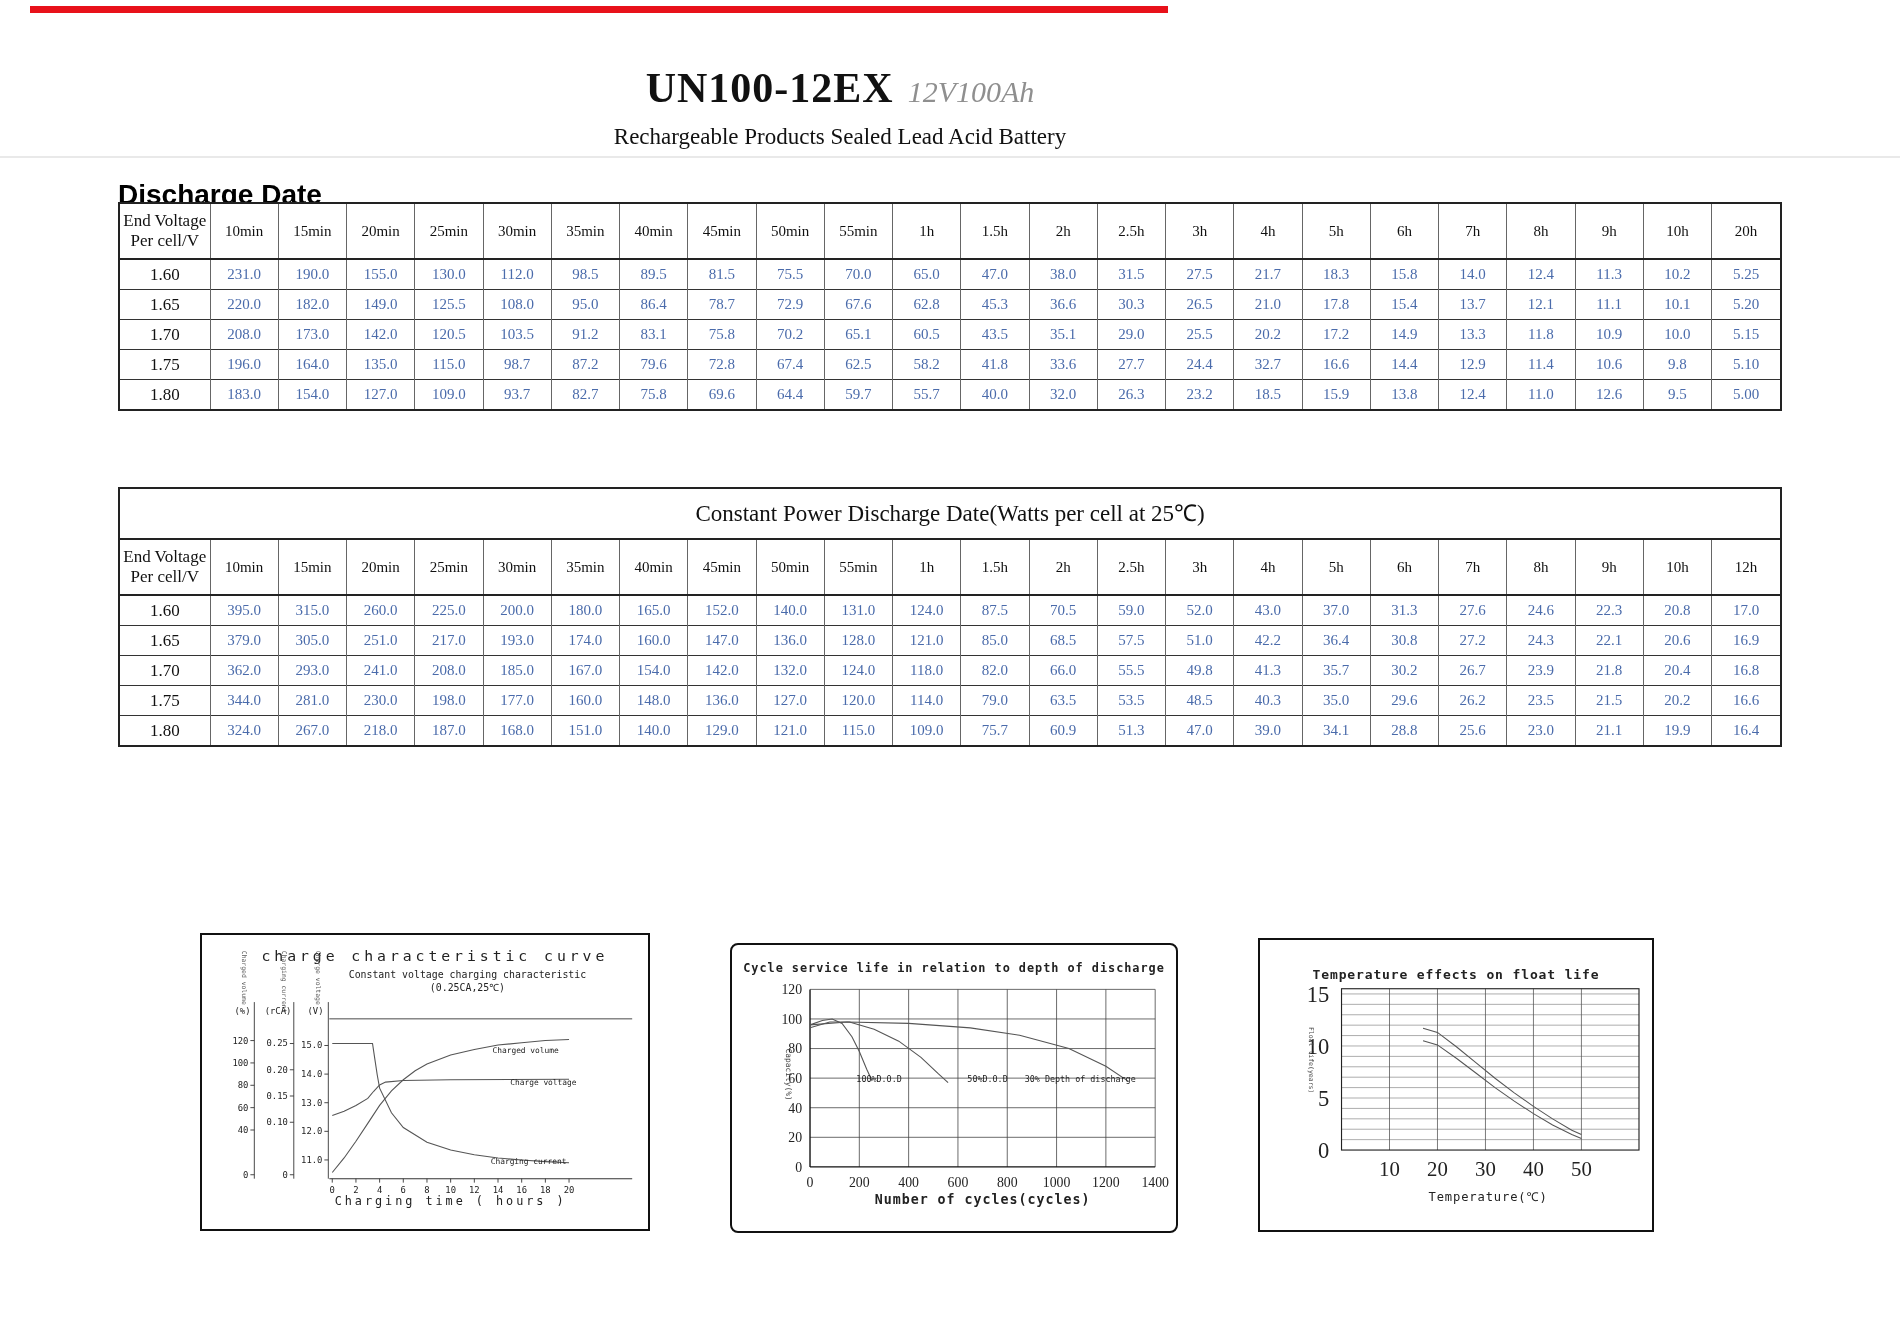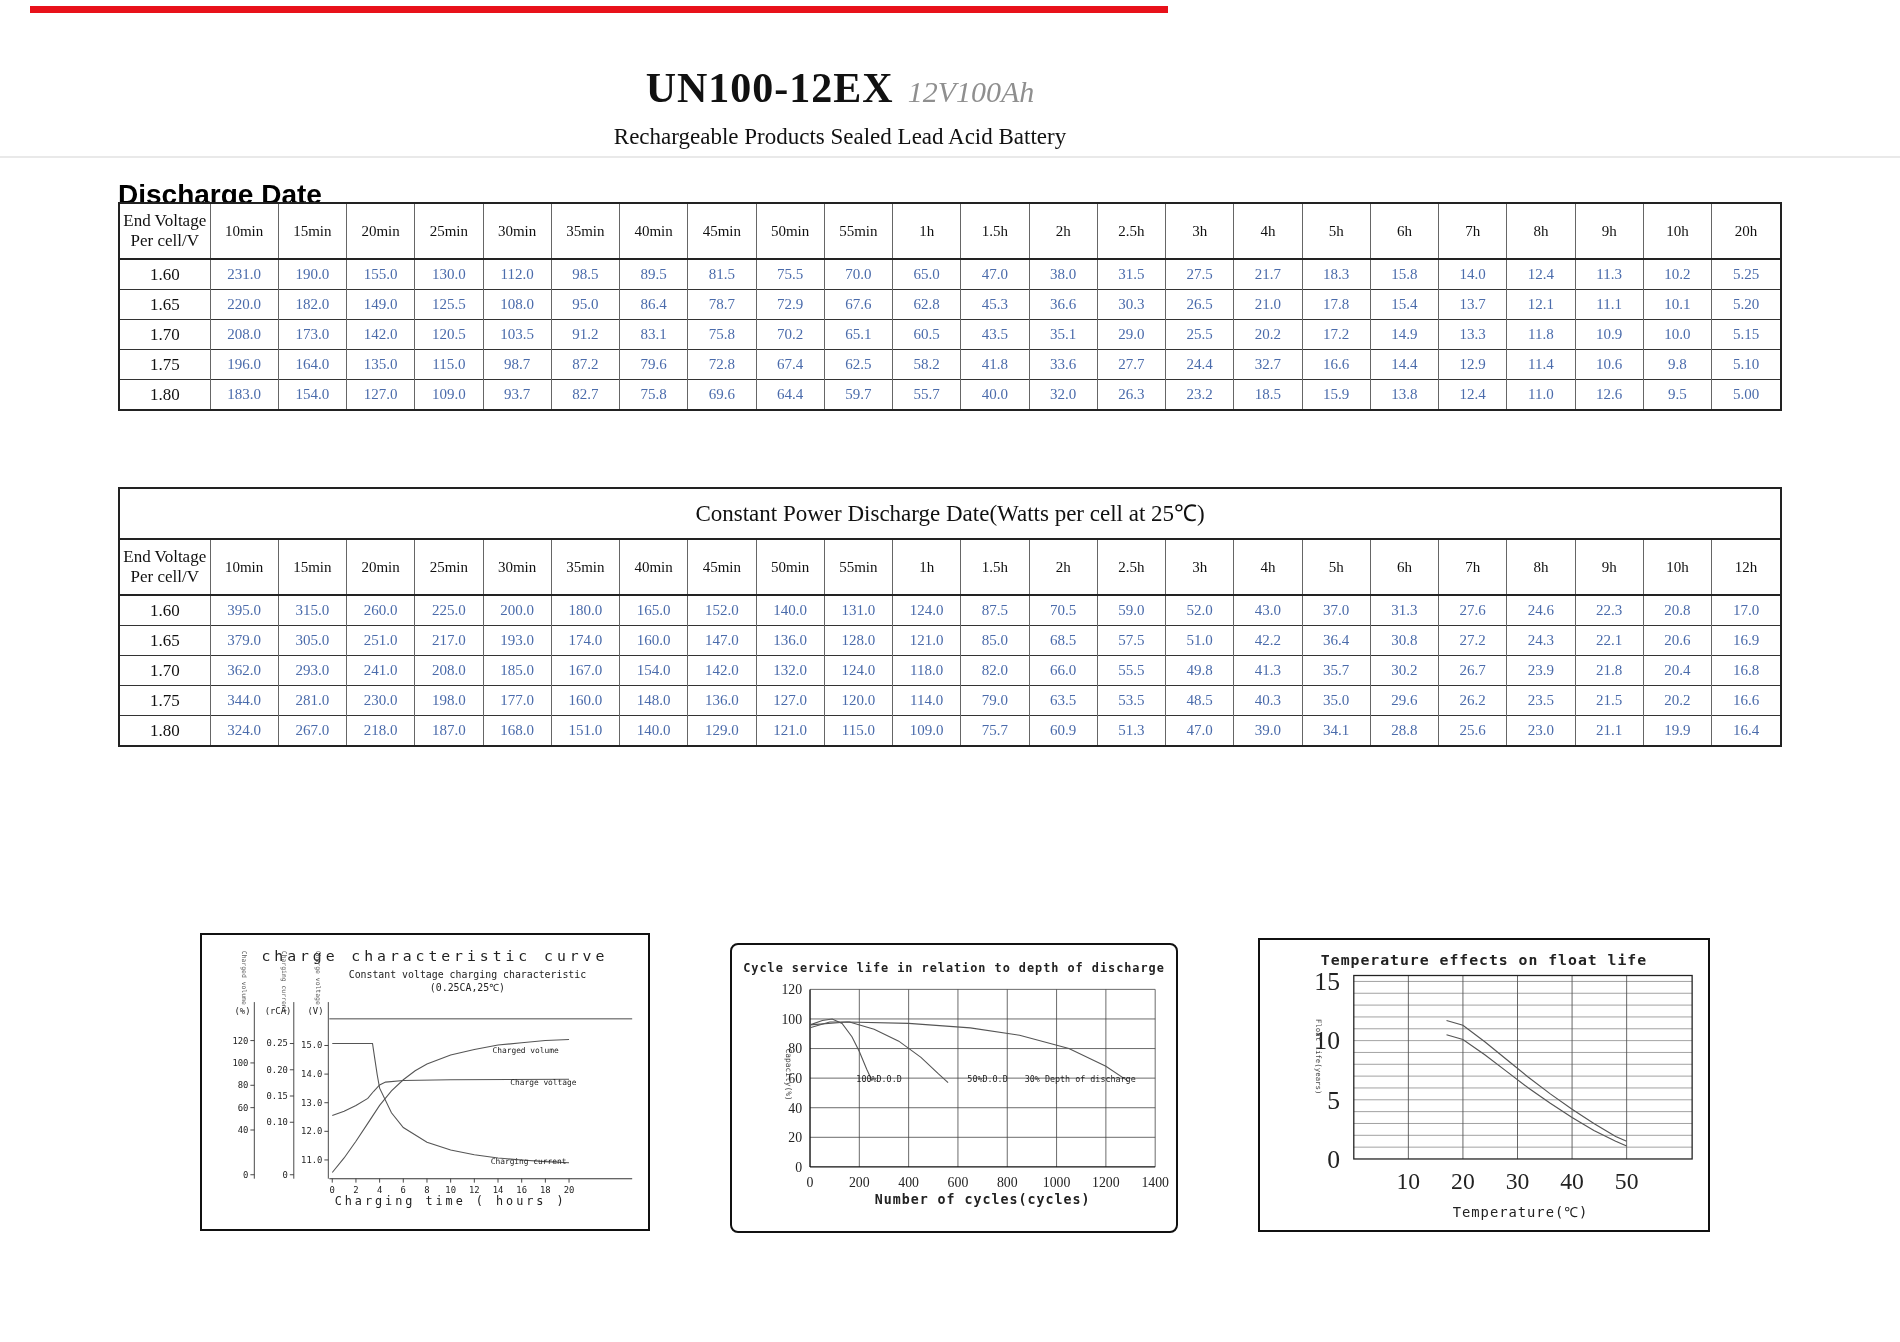--- a/index.html
+++ b/index.html
@@ -26,21 +26,21 @@
   .data-table th:first-child,.data-table td:first-child{border-left:none;}
   .data-table thead th{height:54px;font-weight:normal;font-size:15px;border-bottom:2px solid #222;}
   .data-table tbody td{height:29px;font-size:15px;border-top:1.5px solid #333;}
   .data-table tbody tr:first-child td{border-top:none;}
   .data-table td.val{color:#4a6bab;}
   .data-table td.ev{font-size:17px;color:#111;text-align:center;}
   .rowhead div{line-height:20px;font-size:17px;}
   .chart-box{position:absolute;border:2px solid #111;background:#fff;box-sizing:border-box;}
   #chart1{left:200px;top:933px;width:450px;height:298px;}
   #chart2{left:730px;top:943px;width:448px;height:290px;border-radius:8px;}
-  #chart3{left:1258px;top:938px;width:452px;height:294px;}
+  #chart3{left:1258px;top:938px;width:396px;height:294px;}
   .chart-box svg{width:100%;height:100%;display:block;}
 </style>
 </head>
 <body>
 
 <div class="red-bar"></div>
 
 <div class="doc-header">
   <div>
     <span class="title-line">UN100-12EX</span><span class="title-suffix">12V100Ah</span>

